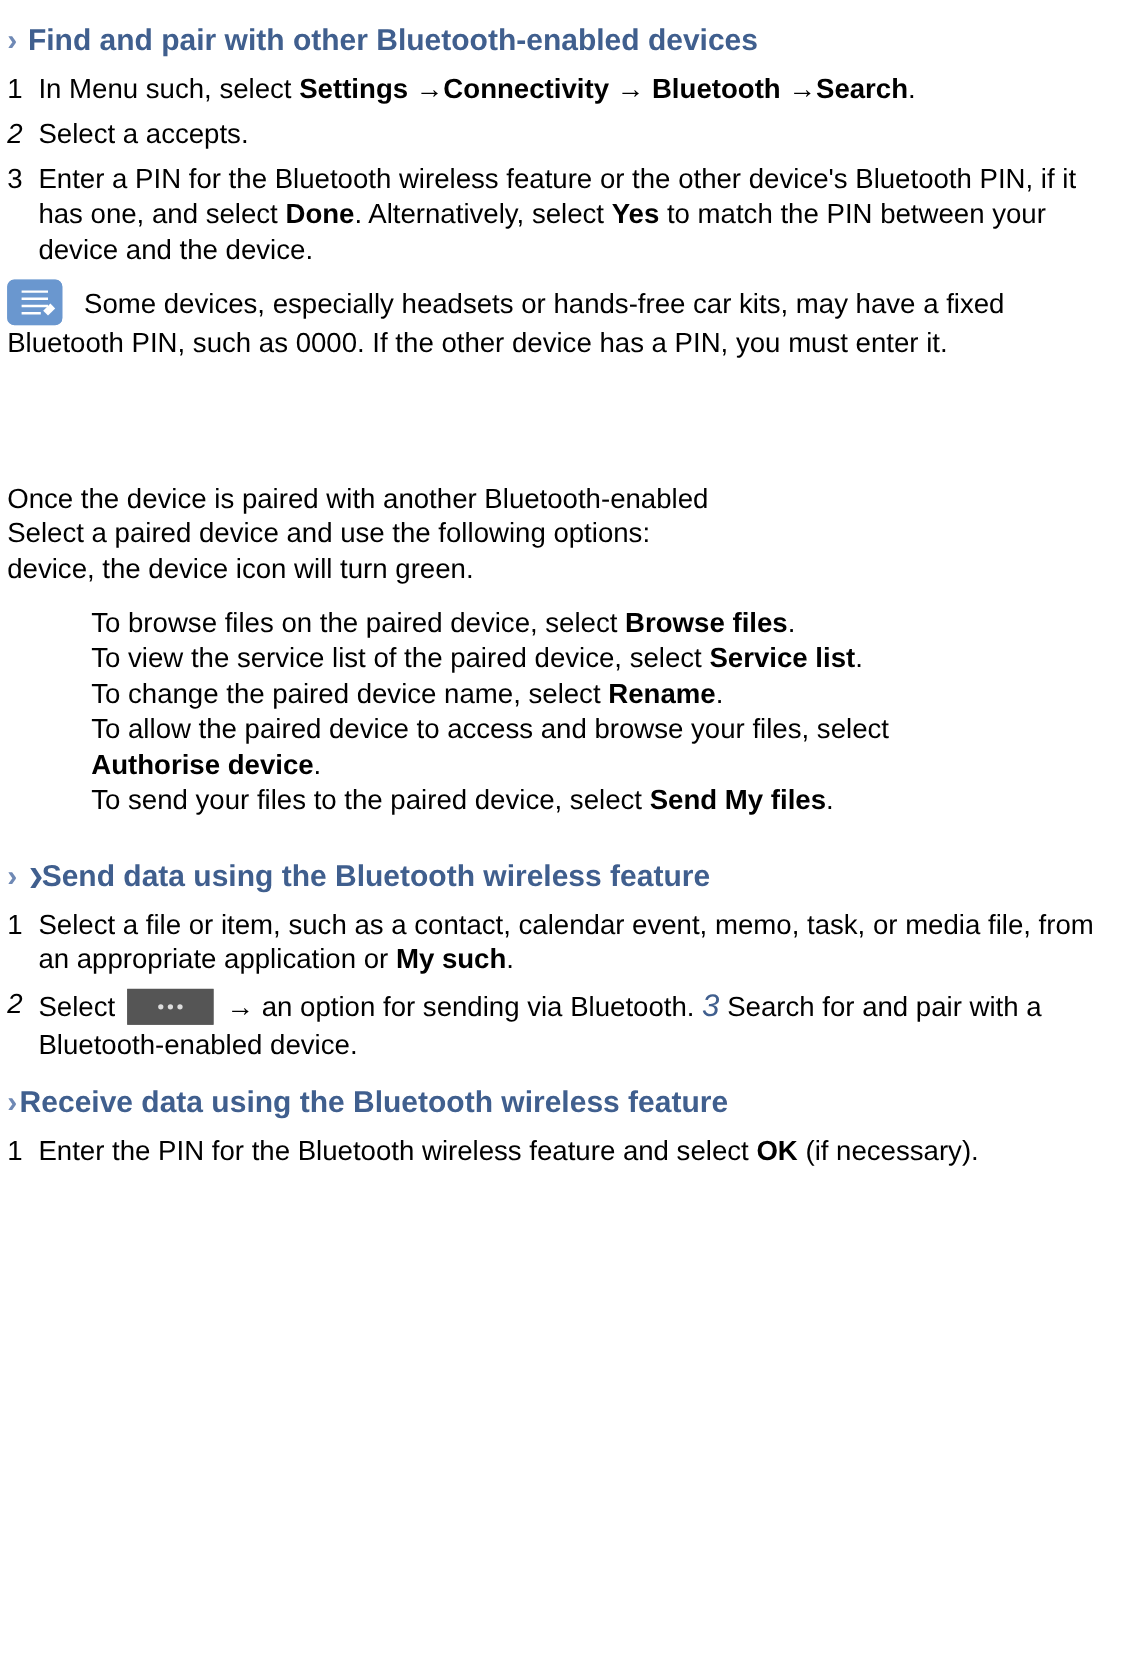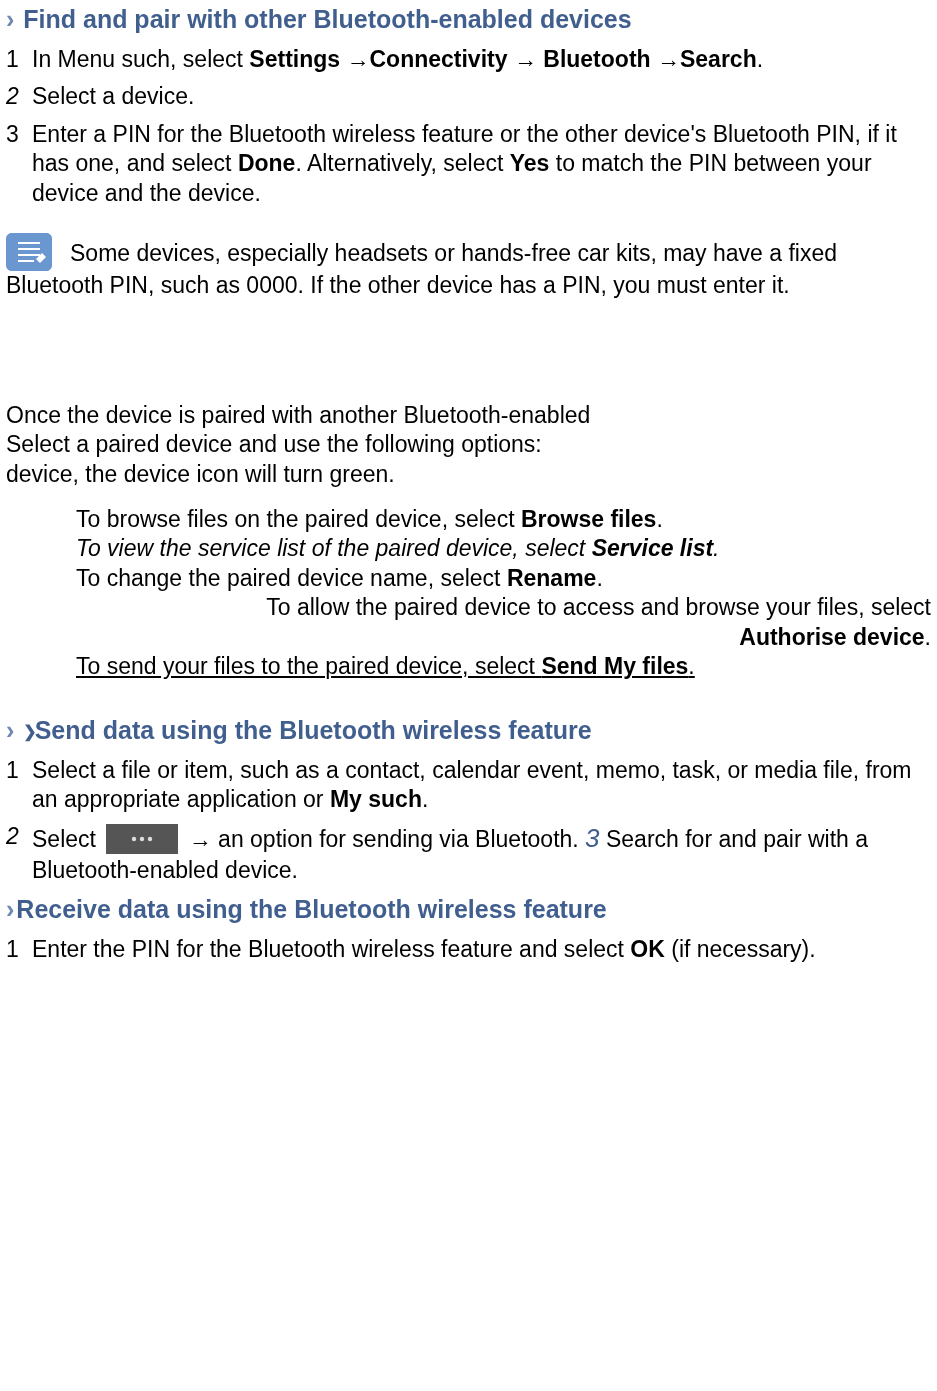--- a/index.html
+++ b/index.html
@@ -8,21 +8,21 @@
     line-height: 1.28;
     color: #000;
     margin: 0;
     padding: 0 6px 20px 6px;
     width: 925px;
   }
   .section-heading {
     color: #405f8e;
     font-weight: bold;
     font-size: 25px;
-    margin-top: 3px;
+    margin-top: 18px;
     margin-bottom: 10px;
   }
   .chevron {
     color: #6f89b5;
     font-weight: bold;
     font-size: 25px;
     margin-right: 2px;
   }
   .step {
     display: flex;
@@ -36,21 +36,21 @@
     text-align: left;
   }
   .step-num.italic {
     font-style: italic;
   }
   .step-body {
     flex: 1;
   }
   b { font-weight: bold; }
   .note {
-    margin-top: 25px;
+    margin-top: 10px;
     margin-bottom: 10px;
   }
   .note-icon {
     display: inline-block;
     width: 46px;
     height: 38px;
     background: #6a97cf;
     border-radius: 6px;
     vertical-align: -10px;
     margin-right: 18px;
@@ -88,21 +88,21 @@
 
 <div class="step">
   <div class="step-num">1</div>
   <div class="step-body">
     <span>In Menu such, select </span><b>Settings</b><span> →</span><b>Connectivity</b><span> → </span><b>Bluetooth</b><span> →</span><b>Search</b><span>.</span>
   </div>
 </div>
 
 <div class="step">
   <div class="step-num italic">2</div>
-  <div class="step-body">Select a device.</div>
+  <div class="step-body">Select a accepts.</div>
 </div>
 
 <div class="step">
   <div class="step-num">3</div>
   <div class="step-body">
     <span>Enter a PIN for the Bluetooth wireless feature or the other device's Bluetooth PIN, if it has one, and select </span><b>Done</b><span>. Alternatively, select </span><b>Yes</b><span> to match the PIN between your device and the device.</span><br>
   </div>
 </div>
 
 <div class="note">
@@ -117,24 +117,24 @@
 </div>
 
 <div class="plain-block">
   <div>Once the device is paired with another Bluetooth-enabled</div>
   <div>Select a paired device and use the following options:</div>
   <div>device, the device icon will turn green.</div>
 </div>
 
 <div class="indent-block">
   <div style="padding-left:70px;"><span>To browse files on the paired device, select </span><b>Browse files</b>.</div>
-  <div style="padding-left:70px;font-style:italic;"><span>To view the service list of the paired device, select </span><b>Service list</b>.</div>
+  <div style="padding-left:70px;"><span>To view the service list of the paired device, select </span><b>Service list</b>.</div>
   <div style="padding-left:70px;"><span>To change the paired device name, select </span><b>Rename</b>.</div>
-  <div style="padding-left:70px;text-indent:-70px;text-align:right;"><span style="display:inline-block;width:70px;"></span><span>To allow the paired device to access and browse your files, select </span><br><b>Authorise device</b>.</div>
-  <div style="padding-left:70px;text-decoration:underline;"><span>To send your files to the paired device, select </span><b>Send My files</b>.</div>
+  <div style="padding-left:70px;text-indent:-70px;"><span style="display:inline-block;width:70px;"></span><span>To allow the paired device to access and browse your files, select </span><br><b>Authorise device</b>.</div>
+  <div style="padding-left:70px;"><span>To send your files to the paired device, select </span><b>Send My files</b>.</div>
 </div>
 
 <div class="section-heading">
   <span class="chevron">›</span>&nbsp;<span class="tiny-glyph">❯</span><span>Send data using the Bluetooth wireless feature</span>
 </div>
 
 <div class="step">
   <div class="step-num">1</div>
   <div class="step-body">
     <span>Select a file or item, such as a contact, calendar event, memo, task, or media file, from an appropriate application or </span><b>My such</b>.

